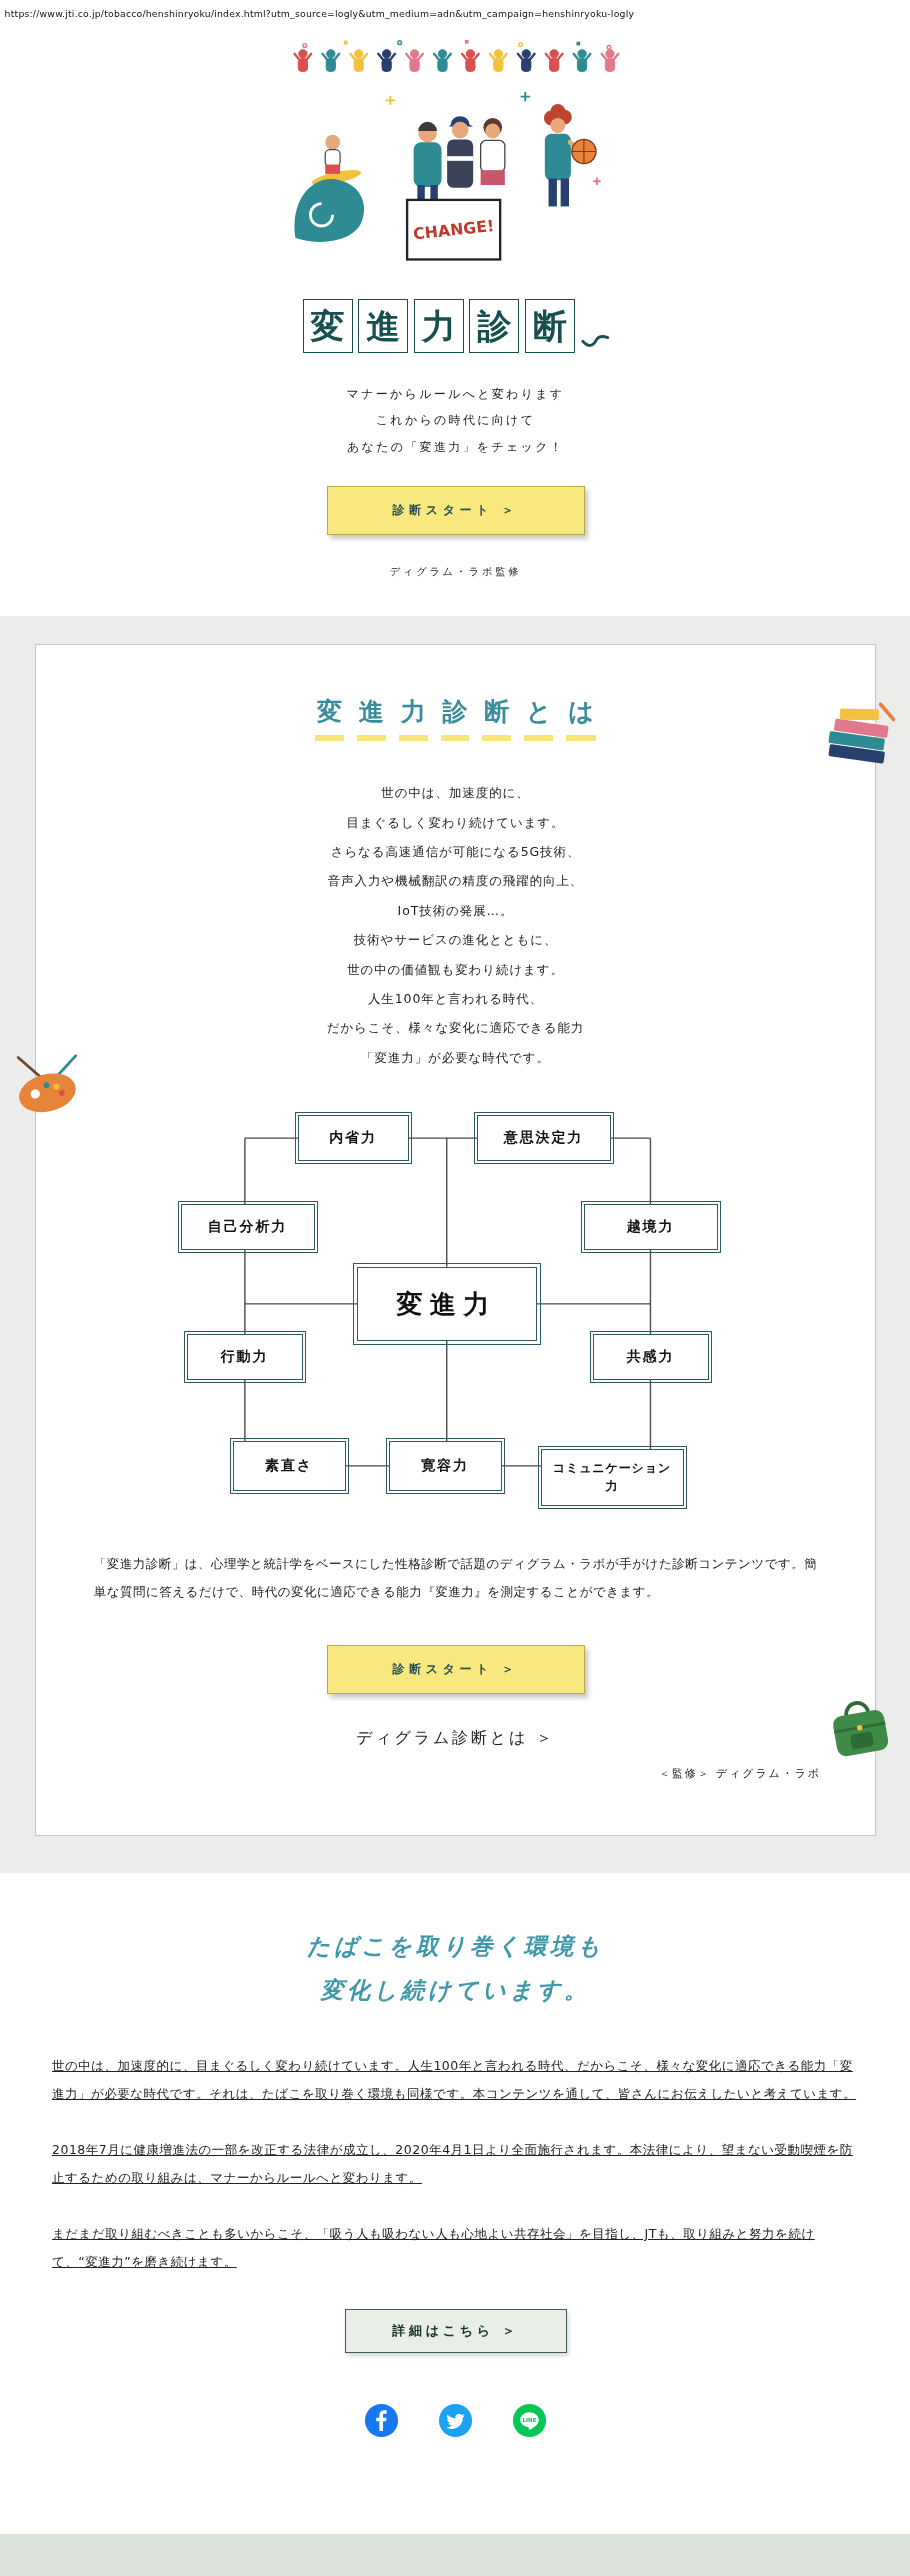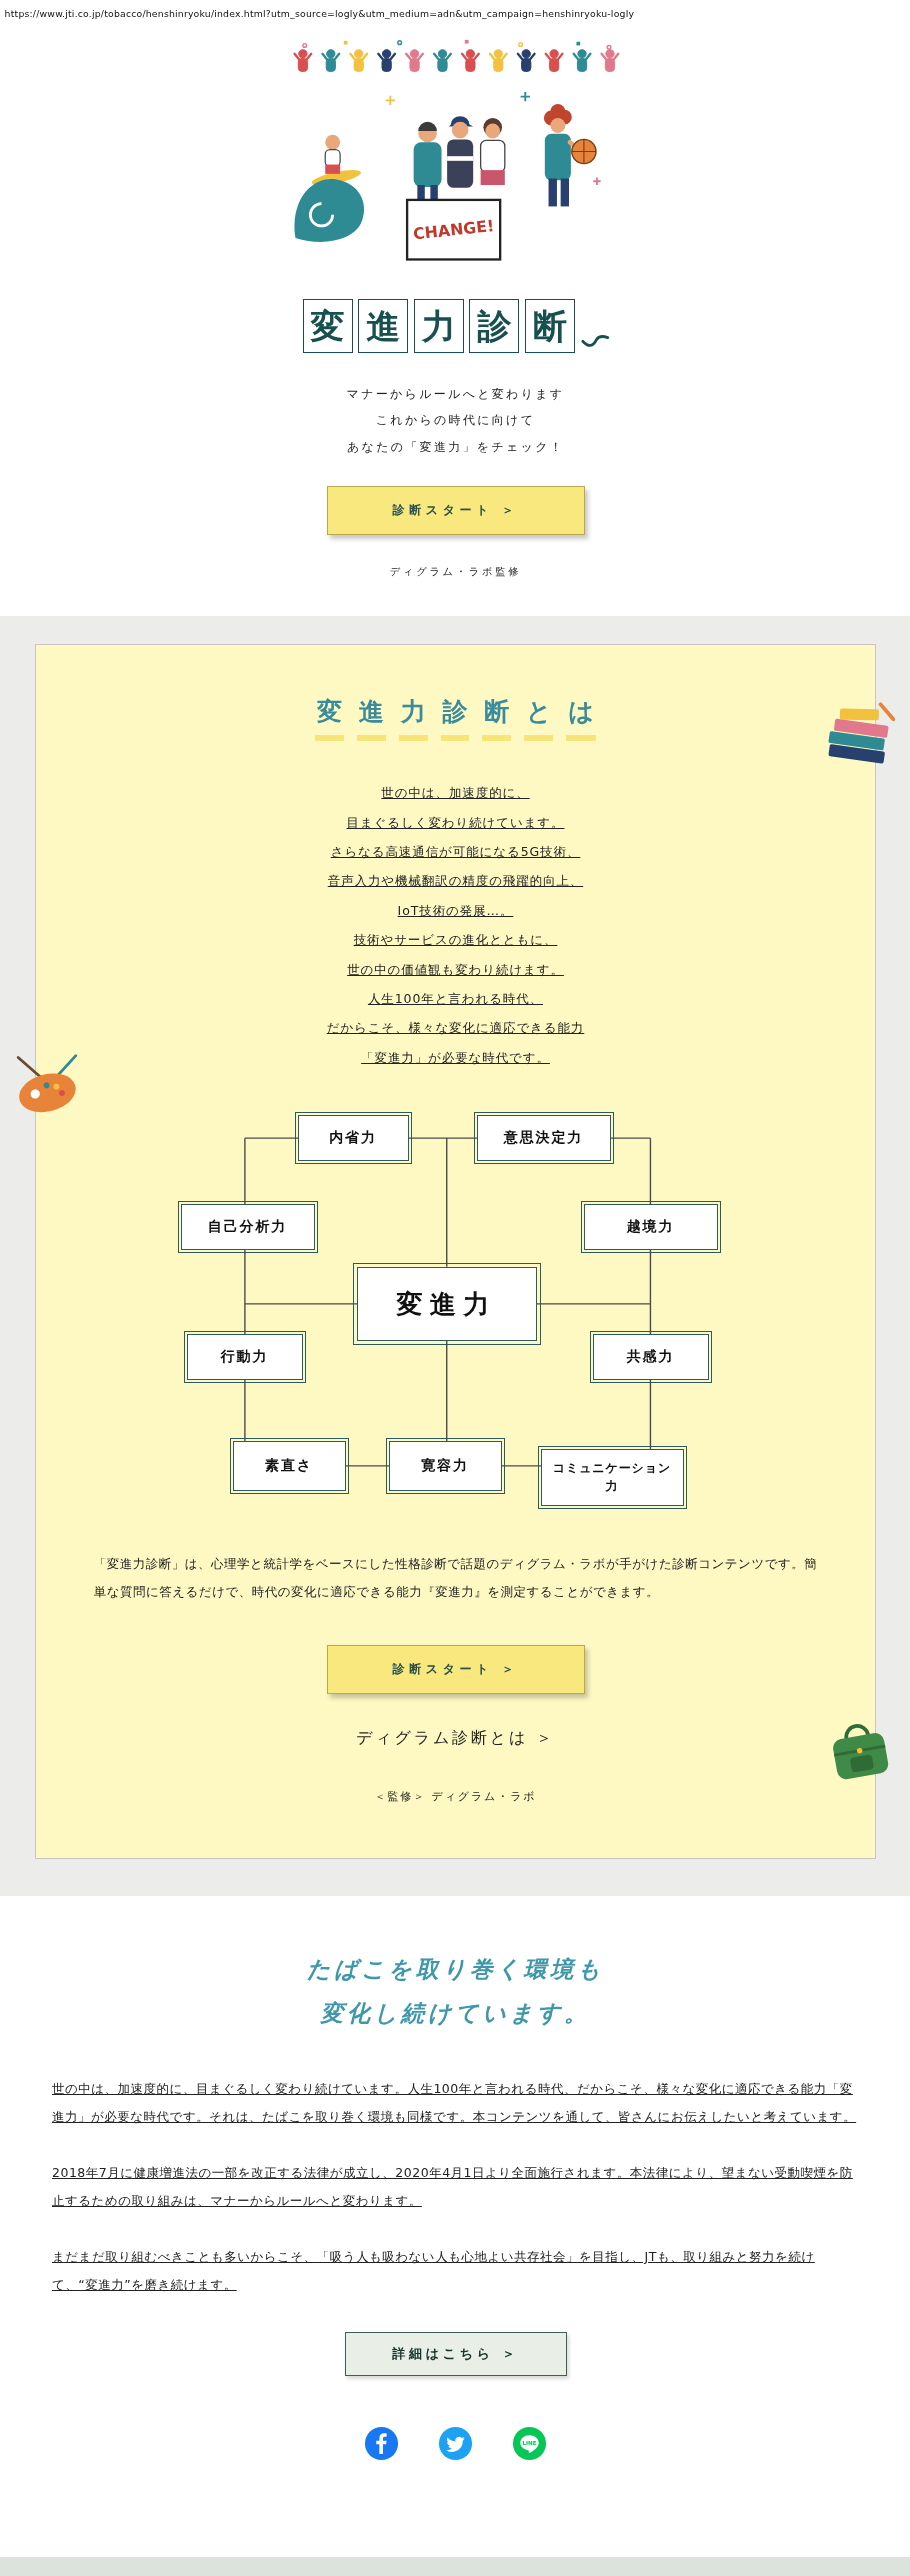--- a/index.html
+++ b/index.html
@@ -16,46 +16,46 @@
       color:#17504f; font-size:34px; font-weight:bold; margin:0 2.8px; background:#fff; }
   .hero-swoosh { vertical-align:bottom; margin-left:1.9px; }
   .hero-subtitle { margin-top:28px; font-size:12px; line-height:2.2; letter-spacing:2.3px; color:#222; }
   .btn-yellow { display:inline-block; margin-top:26px; width:258px; padding:15px 0; background:#f8e87d;
       border:0.9px solid #b9a94b; color:#27504f; font-size:12px; font-weight:bold; letter-spacing:4.6px;
       text-align:center; text-decoration:none; box-shadow:2.8px 3.7px 4.6px rgba(0,0,0,.22); cursor:pointer; }
   .supervision { margin:30px 0 37px; font-size:10.2px; letter-spacing:2.8px; color:#222; }
 
   
   .about { background:#ececea; padding:28px 35px 37px; position:relative; }
-  .about-card { background:#fef9c3; border:0.9px solid #c7c7c2; padding:50px 54px 54px; }
+  .about-card { background:#ffffff; border:0.9px solid #c7c7c2; padding:50px 54px 54px; }
   .about-title { text-align:center; margin:0 0 37px; }
   .about-title .char { display:inline-block; margin:0 6.5px; padding:0 1.9px 7.4px; border-bottom:6.5px solid #f8e57a;
       color:#3a8c9c; font-size:25px; font-weight:bold; }
-  .about-intro { text-align:center; font-size:12.5px; line-height:2.35; letter-spacing:0.9px; color:#222;text-decoration:underline; }
+  .about-intro { text-align:center; font-size:12.5px; line-height:2.35; letter-spacing:0.9px; color:#222; }
 
   .diagram { position:relative; width:686px; height:400px; margin:43px auto 35px; }
   .diagram svg.wires { position:absolute; left:0; top:0; }
   .dbox { position:absolute; background:#fff; border:1.9px solid #2c5a60; outline:0.9px solid #2c5a60; outline-offset:2.8px;
       display:flex; align-items:center; justify-content:center; font-weight:bold; font-size:14px; letter-spacing:1.9px;
       color:#111; text-align:center; }
   .n0 { left:185px; top:0;     width:111px; height:46px; }
   .n1 { left:364px; top:0;     width:134px; height:46px; }
   .n2 { left:68px;  top:89px;  width:134px; height:46px; }
   .n3 { left:471px; top:89px;  width:134px; height:46px; }
   .n4 { left:74px;  top:219px; width:116px; height:46px; }
   .n5 { left:480px; top:219px; width:116px; height:46px; }
   .n6 { left:120px; top:326px; width:113px; height:50px; }
   .n7 { left:276px; top:326px; width:113px; height:50px; }
   .n8 { left:428px; top:322px; width:143px; height:57px; font-size:12px; letter-spacing:0.9px; line-height:1.45; padding:0 7.4px;margin-top:12px; }
   .dcenter { left:244px; top:152px; width:180px; height:74px; font-size:26px; letter-spacing:7.4px; outline-offset:3.7px; }
 
   .about-desc { font-size:12.5px; line-height:2.25; letter-spacing:0.5px; color:#222; text-align:justify; margin:0 3.7px 13px; }
   .center-wrap { text-align:center; }
   .digram-link { display:inline-block; margin-top:34px; font-size:16px; letter-spacing:2.8px; color:#222; cursor:pointer; text-decoration:none; }
-  .about-supervision { text-align:center; margin-top:40px; font-size:11px; letter-spacing:1.9px; color:#222; }
+  .about-supervision { text-align:right; margin-top:17px; font-size:11px; letter-spacing:1.9px; color:#222; }
 
   .deco { position:absolute; }
   .deco-books   { top:80px;   right:13px; }
   .deco-palette { top:434px;  left:7.4px; }
   .deco-bag     { bottom:109px; right:15px; }
 
   
   .tobacco { padding:52px 52px 0; }
   .tobacco-title { text-align:center; color:#3e98aa; font-size:23px; font-weight:bold; font-style:italic;
       letter-spacing:3.7px; line-height:1.9; margin:0 0 39px; }

